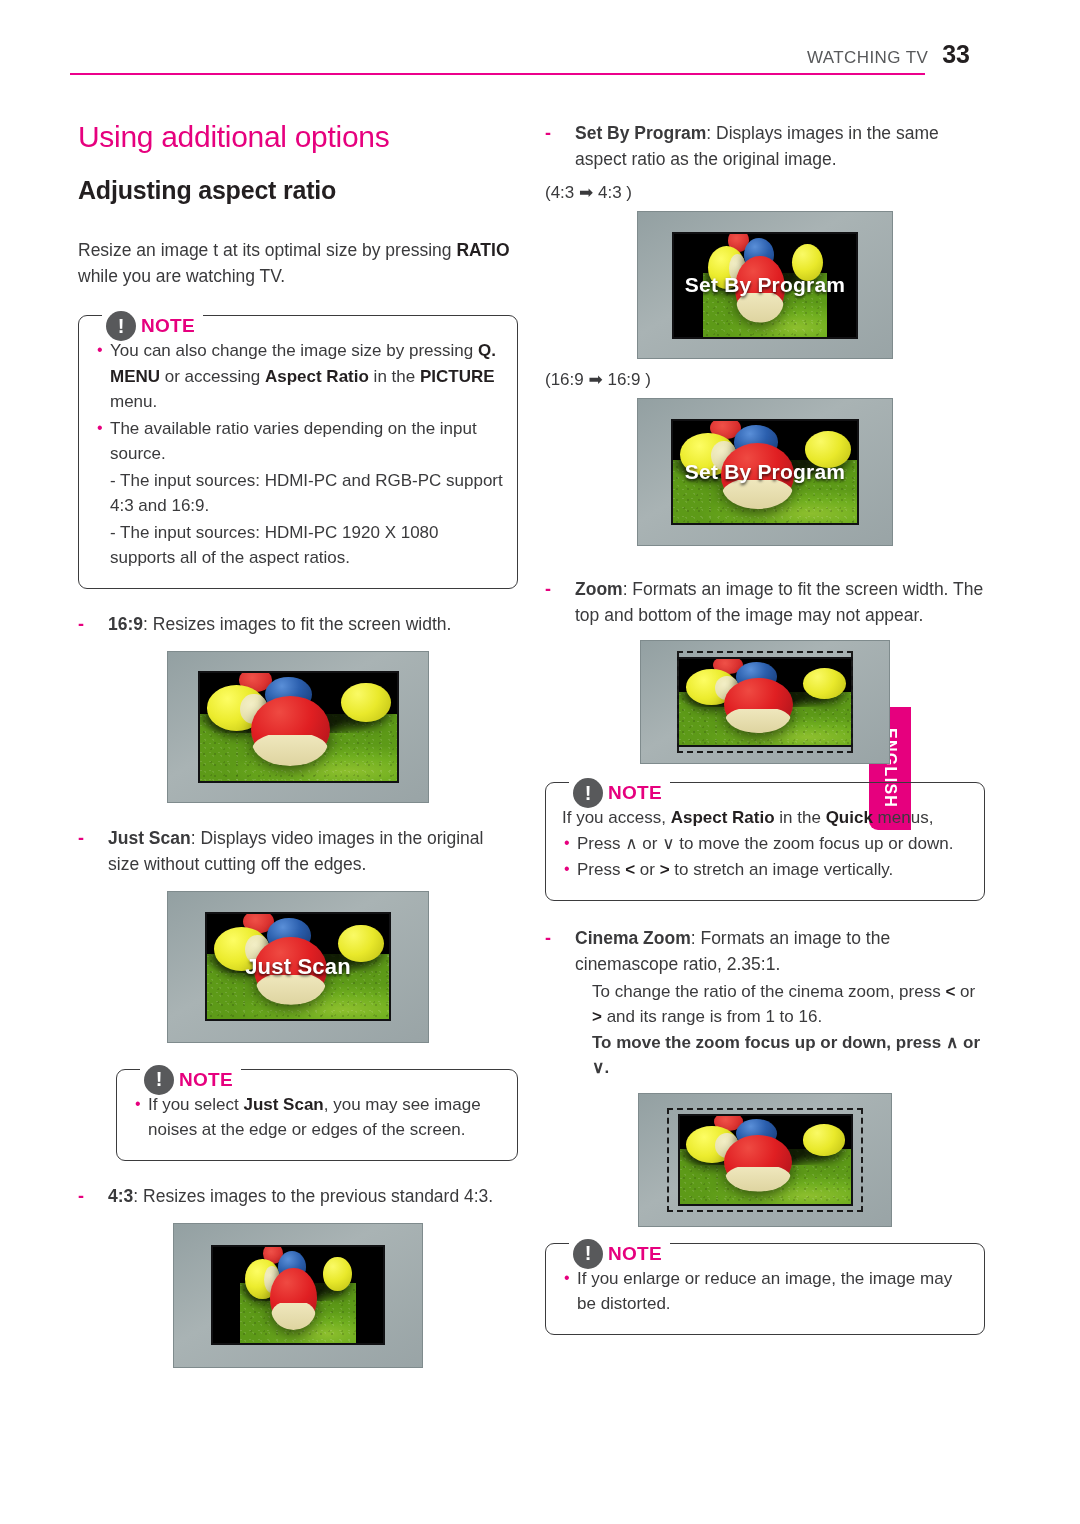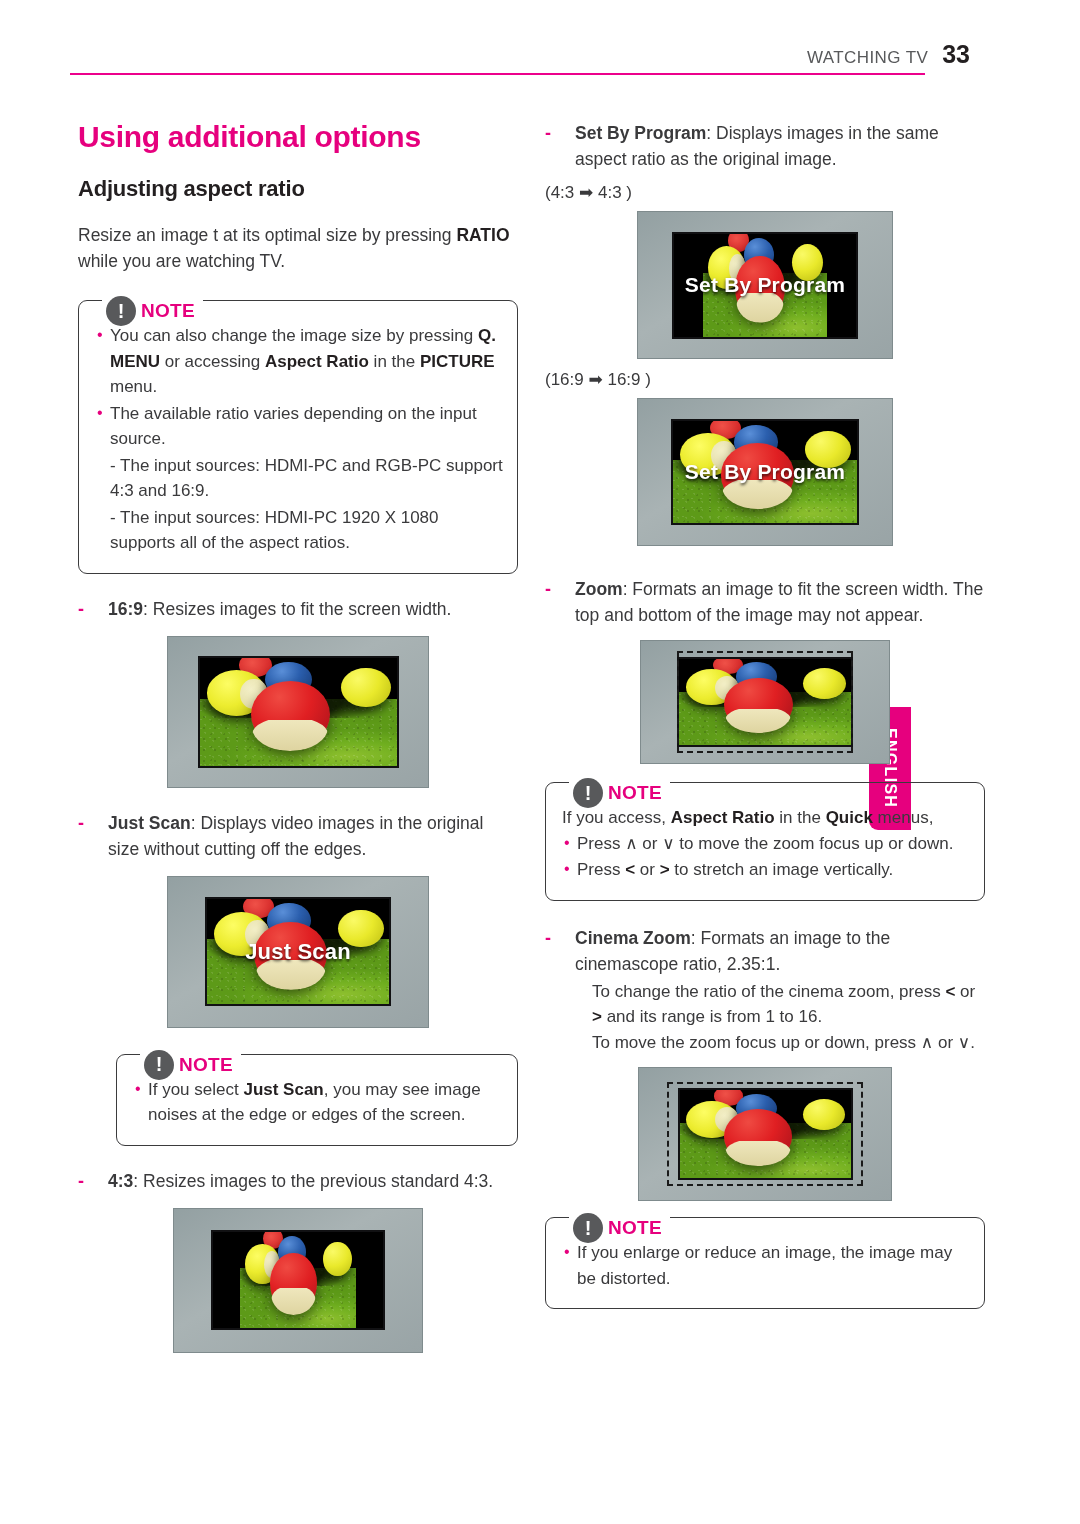--- a/index.html
+++ b/index.html
@@ -27,26 +27,26 @@
     position: absolute; left: 70px; top: 73px; width: 855px; height: 2px;
     background: #ec008c;
   }
 
   
   .col { position: absolute; top: 120px; width: 440px; }
   .col-left  { left: 78px; }
   .col-right { left: 545px; }
 
   h1.section-title {
-    color: #e6007e; font-size: 30px; font-weight: bold;
+    color: #e6007e; font-size: 30px; font-weight: normal;
     letter-spacing: -.3px; margin-bottom: 22px;
   }
   h2.sub-title {
-    color: #231f20; font-size: 22px; font-weight: bold;
-    letter-spacing: -.2px; margin-bottom: 20px;
+    color: #231f20; font-size: 25px; font-weight: bold;
+    letter-spacing: -.2px; margin-bottom: 32px;
   }
   p.body {
     font-size: 17.5px; line-height: 26px; color: #3a3a3c;
   }
   p.body b, .b { font-weight: bold; color: #231f20; }
 
   
   .note { position: relative; margin-top: 26px; }
   .note-frame {
     border: 1.6px solid #3b3b3d; border-radius: 9px;
@@ -389,21 +389,21 @@
         </ul>
       </div>
     </div>
 
     <div class="dash-item" style="margin-top:24px;">
       <span class="dash">-</span>
       <span class="dash-text"><b>Cinema Zoom</b><span>: Formats an image to the cinemascope ratio, 2.35:1.</span></span>
     </div>
     <ul style="list-style:none;margin-left:30px;margin-top:2px;">
       <li class="bullet" style="font-size:17px;line-height:25.5px;color:#3a3a3c;padding-left:17px;position:relative;">To change the ratio of the cinema zoom, press <b class="b">&lt;</b> or <b class="b">&gt;</b> and its range is from 1 to 16.</li>
-      <li class="bullet" style="font-size:17px;line-height:25.5px;color:#3a3a3c;padding-left:17px;position:relative;">To move the zoom focus up or down, press ∧ or ∨.</li>
+      <li class="bullet" style="font-size:17px;line-height:25.5px;color:#3a3a3c;padding-left:17px;position:relative;font-weight:bold;">To move the zoom focus up or down, press ∧ or ∨.</li>
     </ul>
 
     <div class="fig" style="margin-top:12px;">
       <div class="tv" style="width:254px;height:134px;">
         <div class="screen" style="width:175px;height:92px;">
           <div class="photo">
             <div class="grass"></div>
             <div class="shadowband"></div>
             <div class="ball ball-peek"></div>
             <div class="ball ball-yellow-l"></div>

